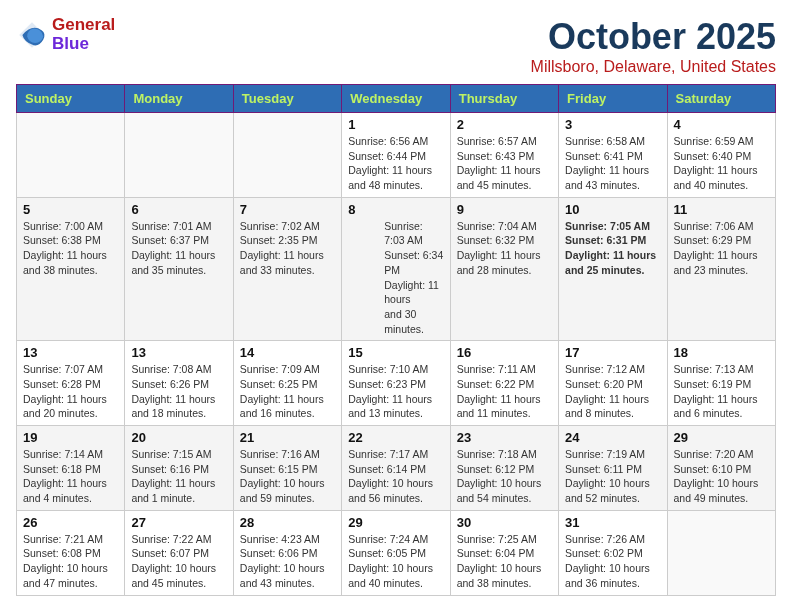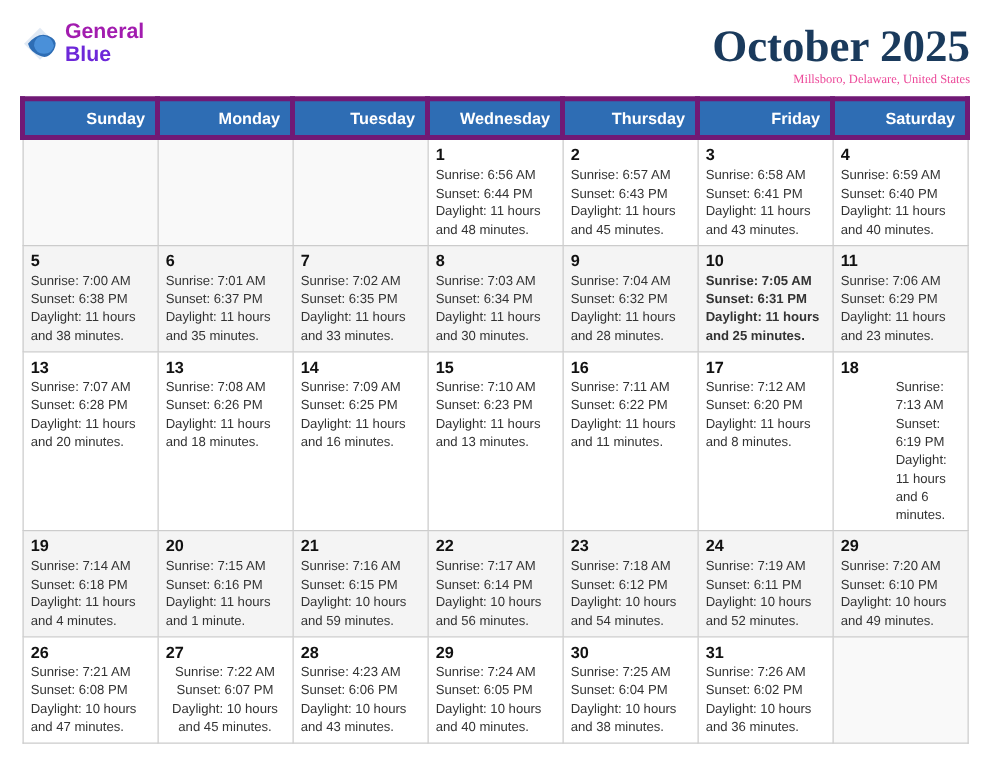--- a/index.html
+++ b/index.html
@@ -20,45 +20,44 @@
       display: flex;
       align-items: center;
       gap: 4px;
     }
     .logo-icon {
       width: 32px;
       height: 32px;
     }
     .title-block {
       text-align: right;
-      font-family: Liberation Serif, serif;
     }
     .month-title {
       font-size: 36px;
       font-weight: bold;
       color: #1a3a5c;
     }
     .location {
-      font-size: 10px;
-      color: #ec4899;
+      font-size: 16px;
+      color: #b91c1c;
       text-align: right;
     }
     .calendar {
       width: 100%;
       border-collapse: collapse;
       border: 1px solid #ccc;
     }
     .calendar th {
       background: #2e6db4;
-      color: #ffffff;
+      color: #bef264;
       font-size: 13px;
       font-weight: bold;
       padding: 6px 8px;
-      text-align: right;
-      border: 4px solid #701a75;
+      text-align: left;
+      border: 1px solid #701a75;
     }
     .calendar td {
       border: 1px solid #ccc;
       vertical-align: top;
       padding: 4px 6px;
       width: 108px;
       min-height: 80px;
       font-size: 11px;
       color: #222;
       background: #fff;
@@ -91,21 +90,21 @@
 <body>
 
 <div class="header">
   <div class="logo">
     <svg class="logo-icon" viewBox="0 0 40 40">
       <polygon points="20,4 36,20 20,36 4,20" fill="#2e6db4" opacity="0.15"></polygon>
       <path d="M8,20 Q20,6 32,14 Q38,18 34,26 Q28,36 20,32 Q10,28 8,20Z" fill="#2e6db4"></path>
       <path d="M22,12 Q32,12 34,22 Q32,30 24,30 Q16,30 14,22 Q14,14 22,12Z" fill="#4a90d9"></path>
     </svg>
     <div>
-      <div style="font-size:17px;font-weight:bold;color:#a21caf;line-height:1.1;">General</div>
+      <div style="font-size:17px;font-weight:bold;color:#b91c1c;line-height:1.1;">General</div>
       <div style="font-size:17px;font-weight:bold;color:#6d28d9;line-height:1.1;">Blue</div>
     </div>
   </div>
   <div class="title-block">
     <div class="month-title">October 2025</div>
     <div class="location">Millsboro, Delaware, United States</div>
   </div>
 </div>
 
 <table class="calendar">
@@ -165,27 +164,27 @@
         <td>
           <div class="day-num">6</div>
           <div class="day-info" style="white-space: pre-line;">Sunrise: 7:01 AM
 Sunset: 6:37 PM
 Daylight: 11 hours
 and 35 minutes.</div>
         </td>
         <td>
           <div class="day-num">7</div>
           <div class="day-info" style="white-space: pre-line;">Sunrise: 7:02 AM
-Sunset: 6:35 PM
+Sunset: 2:35 PM
 Daylight: 11 hours
 and 33 minutes.</div>
         </td>
         <td>
           <div class="day-num">8</div>
-          <div class="day-info" style="white-space: pre-line;">Sunrise: 7:03 AM
+          <div class="day-info" style="white-space: pre-line; margin-left: 36px;">Sunrise: 7:03 AM
 Sunset: 6:34 PM
 Daylight: 11 hours
 and 30 minutes.</div>
         </td>
         <td>
           <div class="day-num">9</div>
           <div class="day-info" style="white-space: pre-line;">Sunrise: 7:04 AM
 Sunset: 6:32 PM
 Daylight: 11 hours
 and 28 minutes.</div>
@@ -243,21 +242,21 @@
         </td>
         <td>
           <div class="day-num">17</div>
           <div class="day-info" style="white-space: pre-line;">Sunrise: 7:12 AM
 Sunset: 6:20 PM
 Daylight: 11 hours
 and 8 minutes.</div>
         </td>
         <td>
           <div class="day-num">18</div>
-          <div class="day-info" style="white-space: pre-line; margin-left: 44px;">Sunrise: 7:13 AM
+          <div class="day-info" style="white-space: pre-line;">Sunrise: 7:13 AM
 Sunset: 6:19 PM
 Daylight: 11 hours
 and 6 minutes.</div>
         </td>
       </tr>
       <tr>
         <td>
           <div class="day-num">19</div>
           <div class="day-info" style="white-space: pre-line;">Sunrise: 7:14 AM
 Sunset: 6:18 PM
@@ -310,21 +309,21 @@
       <tr>
         <td>
           <div class="day-num">26</div>
           <div class="day-info" style="white-space: pre-line;">Sunrise: 7:21 AM
 Sunset: 6:08 PM
 Daylight: 10 hours
 and 47 minutes.</div>
         </td>
         <td>
           <div class="day-num">27</div>
-          <div class="day-info" style="white-space: pre-line; text-align: center;">Sunrise: 7:22 AM
+          <div class="day-info" style="white-space: pre-line;">Sunrise: 7:22 AM
 Sunset: 6:07 PM
 Daylight: 10 hours
 and 45 minutes.</div>
         </td>
         <td>
           <div class="day-num">28</div>
           <div class="day-info" style="white-space: pre-line;">Sunrise: 4:23 AM
 Sunset: 6:06 PM
 Daylight: 10 hours
 and 43 minutes.</div>

